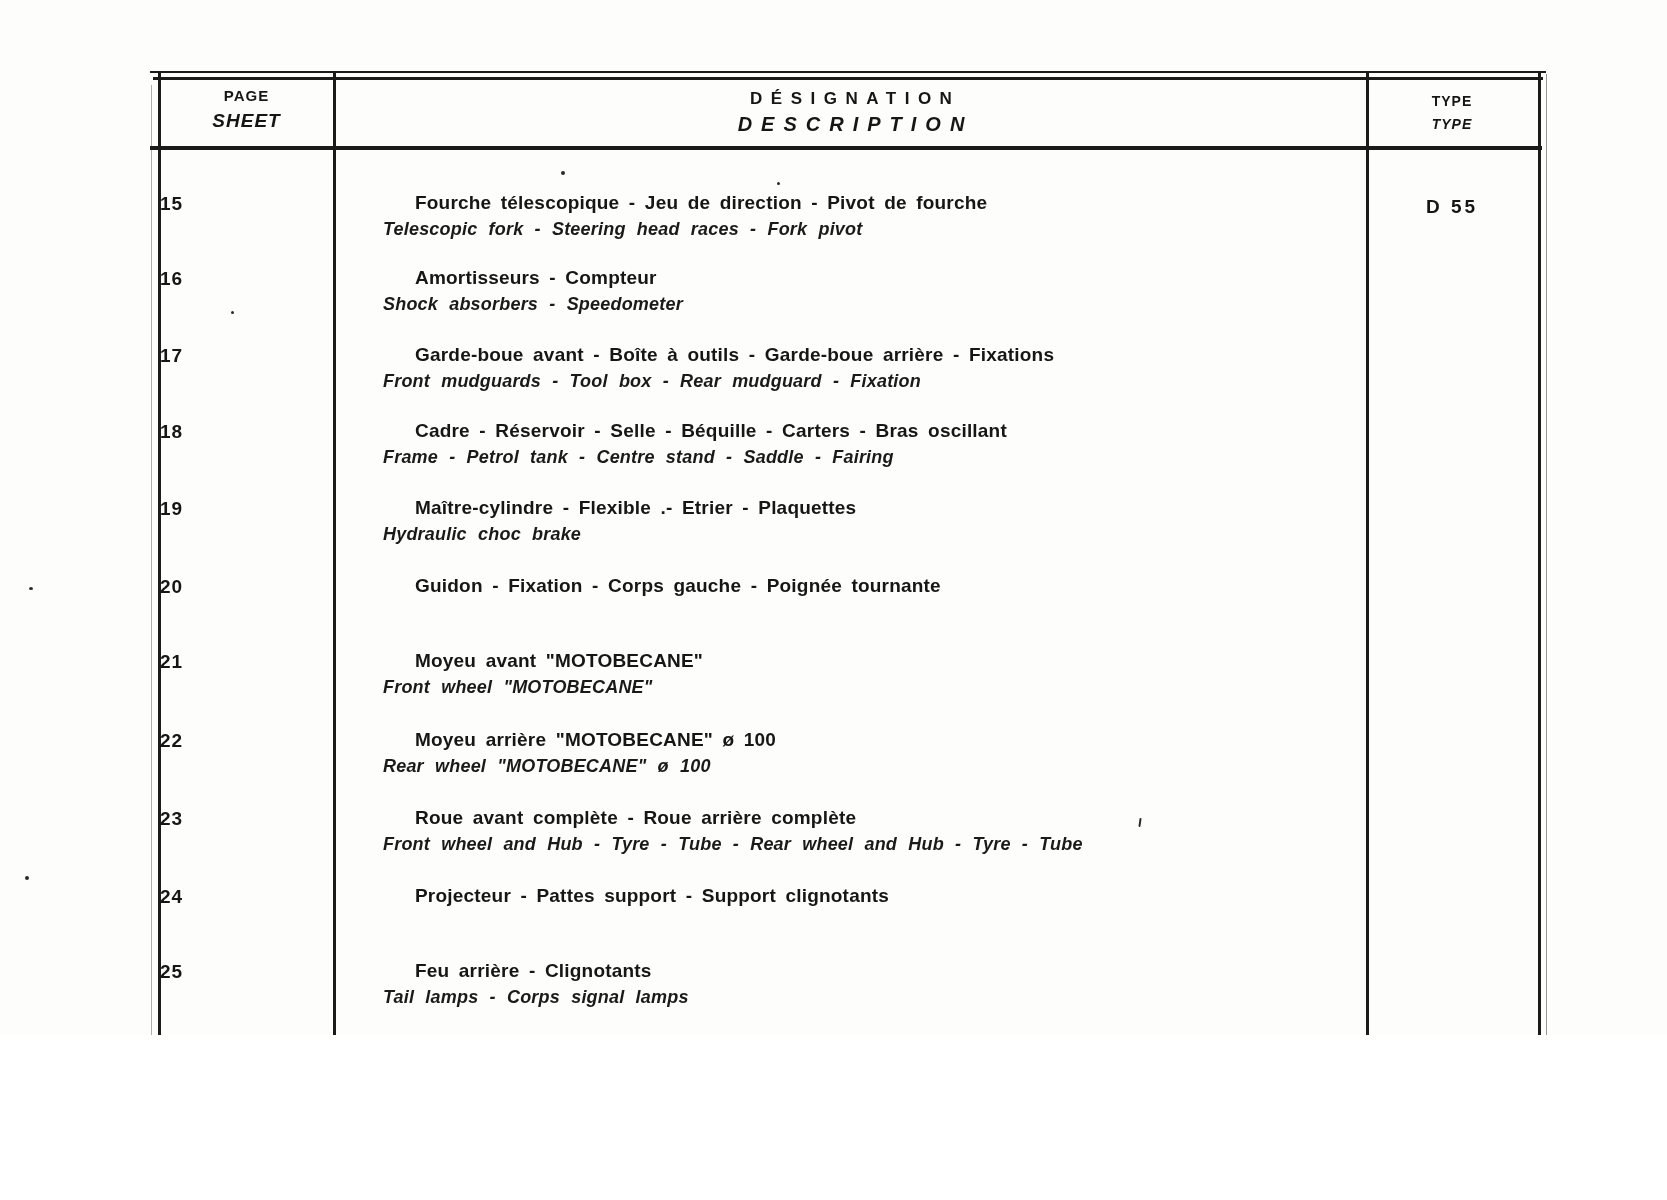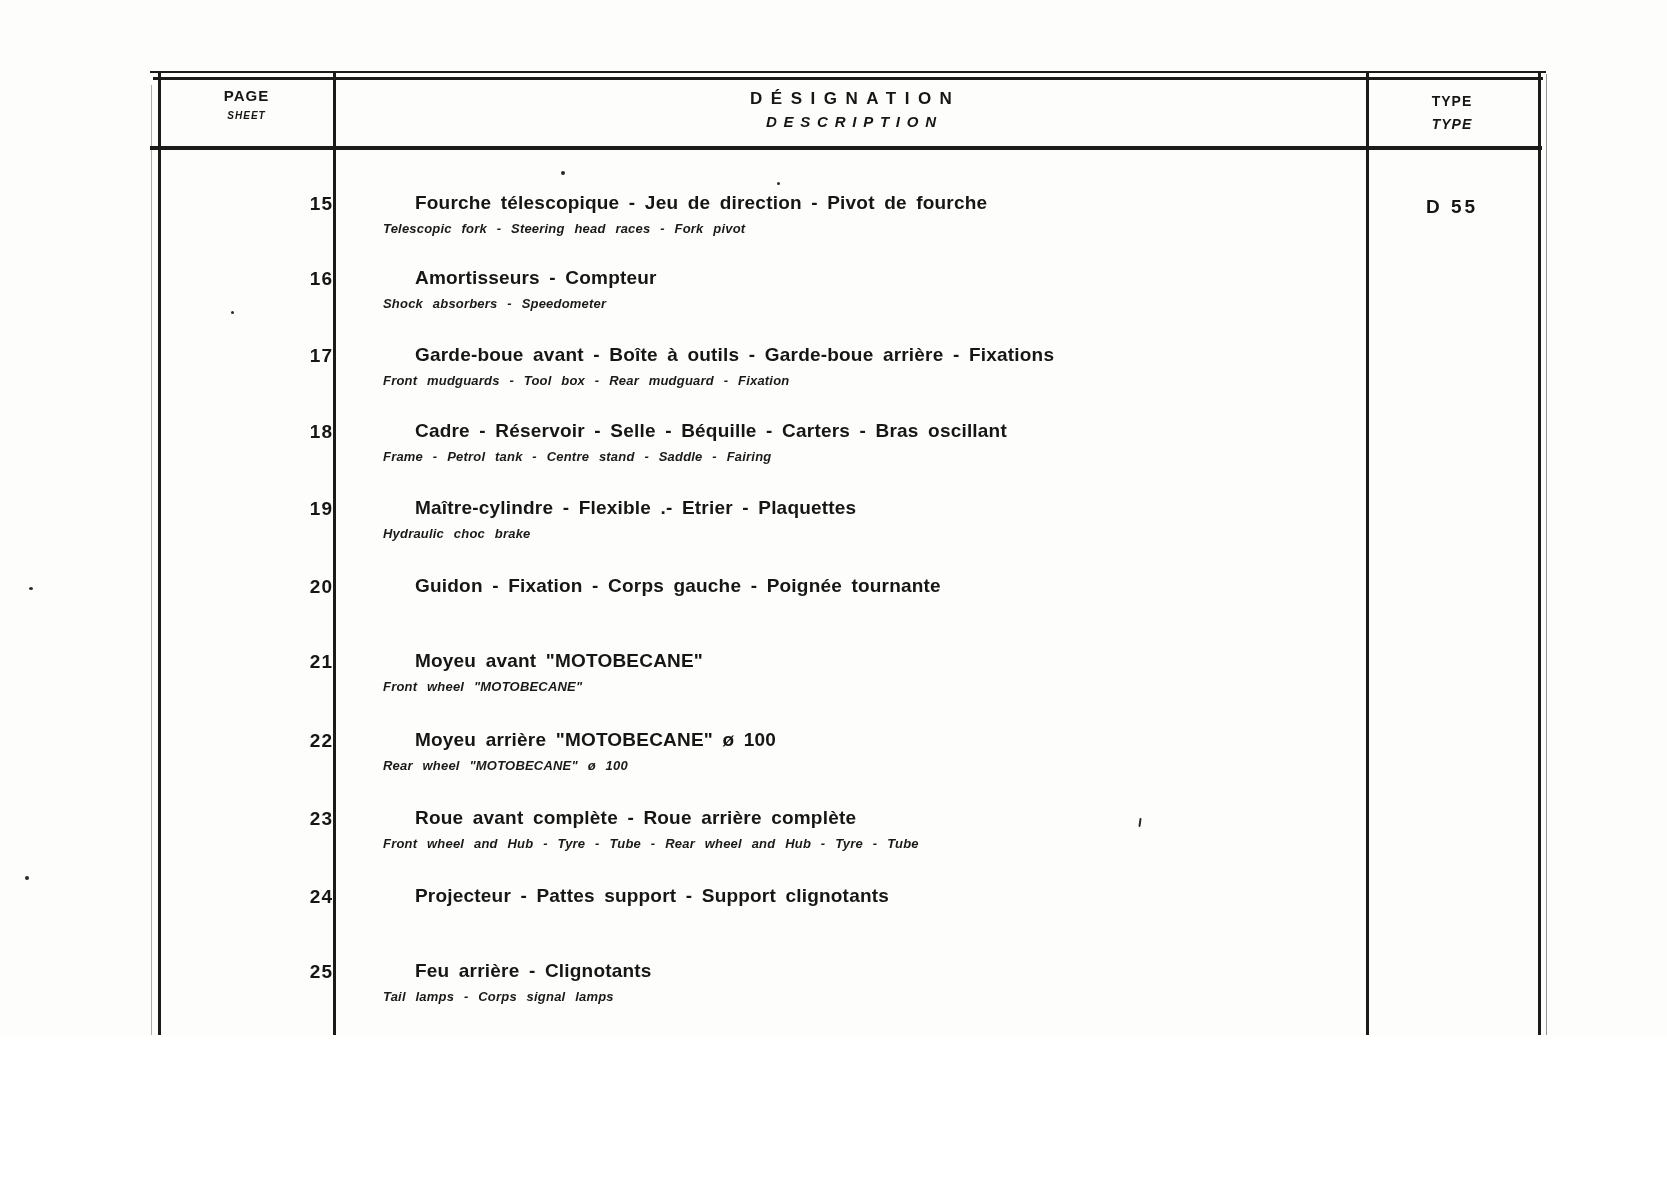--- a/index.html
+++ b/index.html
@@ -18,38 +18,38 @@
   .t-left-main{left:158px;top:71px;width:3px;height:971px;}
   .t-left-faint{left:151px;top:85px;width:1px;height:950px;opacity:.35;}
   .t-sep1{left:333px;top:71px;width:3px;height:1027px;}
   .t-sep2{left:1366px;top:71px;width:3px;height:1033px;}
   .t-right-main{left:1538px;top:71px;width:3px;height:1035px;}
   .t-right-faint{left:1546px;top:74px;width:1px;height:976px;opacity:.45;}
   .t-header-rule{left:150px;top:146px;width:1392px;height:4px;}
   
   .hdr{position:absolute;text-align:center;white-space:nowrap;}
   .hdr-page{left:160px;width:173px;top:87px;font-size:15px;font-weight:700;letter-spacing:1px;}
-  .hdr-sheet{left:160px;width:173px;top:110px;font-size:10px;font-weight:700;font-style:italic;letter-spacing:1px;}
+  .hdr-sheet{left:160px;width:173px;top:110px;font-size:19px;font-weight:700;font-style:italic;letter-spacing:1px;}
   .hdr-designation{left:336px;width:1030px;top:89px;font-size:17px;font-weight:700;letter-spacing:.5em;text-indent:.5em;}
-  .hdr-description{left:336px;width:1030px;top:113px;font-size:15px;font-weight:700;font-style:italic;letter-spacing:.45em;text-indent:.45em;}
+  .hdr-description{left:336px;width:1030px;top:113px;font-size:20px;font-weight:700;font-style:italic;letter-spacing:.45em;text-indent:.45em;}
   .hdr-type1{left:1366px;width:172px;top:93px;font-size:14px;font-weight:700;letter-spacing:1px;}
   .hdr-type2{left:1366px;width:172px;top:116px;font-size:14px;font-weight:700;font-style:italic;letter-spacing:1px;}
   
   .row{position:absolute;left:0;right:0;}
   .row .num{
     position:absolute;left:160px;width:173px;top:0;
-    text-align:right;font-size:19px;font-weight:700;letter-spacing:1px;
+    text-align:left;font-size:19px;font-weight:700;letter-spacing:1px;
   }
   .row .desc{position:absolute;left:383px;top:0;white-space:nowrap;}
   .row .fr{
     font-size:19px;font-weight:700;line-height:20px;
     letter-spacing:.2px;word-spacing:4px;margin-left:32px;
   }
   .row .en{
-    margin-top:6px;font-size:13px;font-weight:700;font-style:italic;line-height:20px;
+    margin-top:6px;font-size:18px;font-weight:700;font-style:italic;line-height:20px;
     letter-spacing:.2px;word-spacing:6px;color:#1a1a1a;
   }
   
   .type-val{
     position:absolute;left:1366px;width:172px;top:196px;
     text-align:center;font-size:19px;font-weight:700;letter-spacing:3px;white-space:nowrap;
   }
   
   .folio{
     position:absolute;left:1600px;top:1141px;width:40px;

